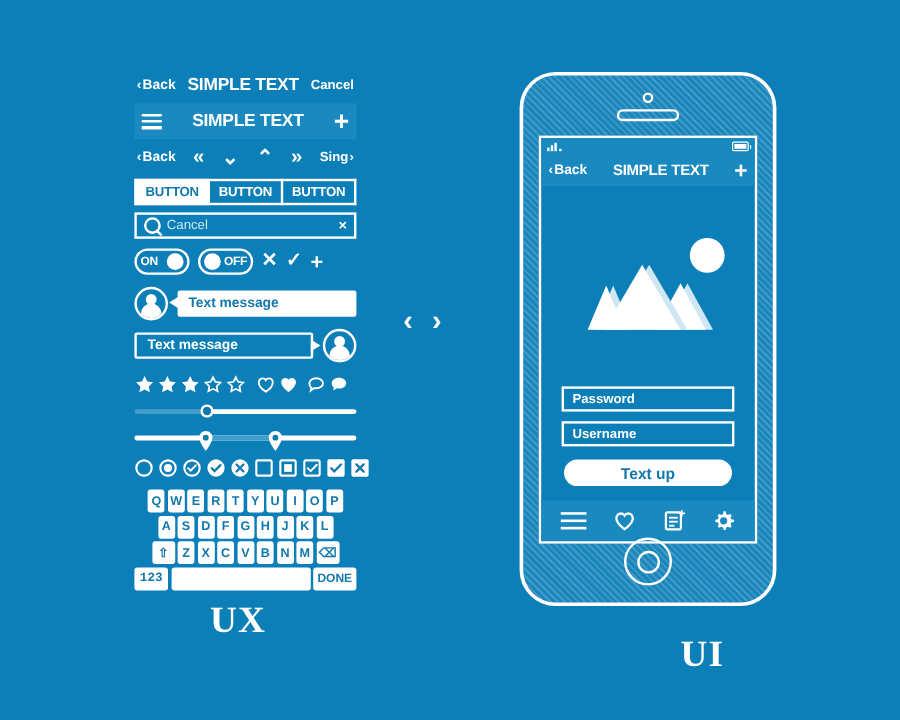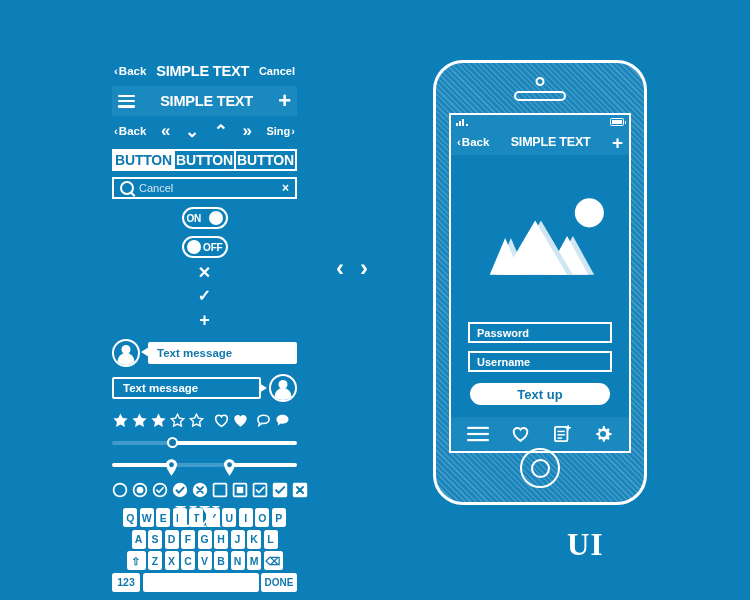--- a/index.html
+++ b/index.html
@@ -41,39 +41,39 @@
 
   .hamb{width:17px;height:13px;display:flex;flex-direction:column;justify-content:space-between;}
   .hamb i{display:block;height:2.6px;background:#fff;border-radius:1px;}
   .plus-ico{color:#fff;font-size:22px;font-weight:bold;line-height:1;}
 
   
   .seg{display:flex;margin-top:6px;height:22px;}
   .seg .b{
     flex:1;border:2px solid #fff;box-sizing:border-box;
     display:flex;align-items:center;justify-content:center;
-    font-size:14px;font-weight:bold;letter-spacing:-0.2px;
+    font-size:11px;font-weight:bold;letter-spacing:-0.2px;
   }
   .seg .b:not(:first-child){border-left:0;}
   .seg .b.on{background:#fff;color:#1178ad;}
   .seg .b.off{color:#fff;}
 
   
   .search{
     margin-top:6px;height:22px;border:2px solid #fff;box-sizing:border-box;
     display:flex;align-items:center;padding:0 6px;gap:5px;
   }
   .search .ph{color:#cfe6f3;font-size:11px;flex:1;}
   .search .x{color:#fff;font-size:12px;font-weight:bold;}
   .mag{width:10px;height:10px;border:2px solid #fff;border-radius:50%;position:relative;flex:none;}
   .mag:after{content:"";position:absolute;width:2px;height:5px;background:#fff;
     right:-2px;bottom:-4px;transform:rotate(-45deg);}
 
   
-  .tg-row{display:flex;align-items:center;gap:7px;margin-top:8px;flex-direction:column;}
+  .tg-row{display:flex;align-items:center;gap:7px;margin-top:8px;}
   .tog{
     width:46px;height:22px;border-radius:11px;border:2px solid #fff;box-sizing:border-box;
     display:flex;align-items:center;padding:0 3px;
   }
   .tog.on{justify-content:space-between;}
   .tog.off{justify-content:space-between;flex-direction:row;}
   .tog .lab{font-size:10px;font-weight:bold;color:#fff;letter-spacing:-0.2px;}
   .tog .knob{width:14px;height:14px;border-radius:50%;background:#fff;flex:none;}
   .ico-x{color:#fff;font-size:16px;font-weight:bold;line-height:1;}
   .ico-ck{color:#fff;font-size:16px;font-weight:bold;line-height:1;}
@@ -132,21 +132,21 @@
   .kb{margin-top:10px;}
   .kb .kr{display:flex;justify-content:center;gap:2.5px;margin-bottom:2.5px;}
   .key{
     background:#fff;color:#1178ad;border-radius:2.5px;
     height:19px;min-width:14px;
     display:flex;align-items:center;justify-content:center;
     font-size:10.5px;font-weight:bold;
   }
   .key.wide{min-width:19px;}
   .key.space{flex:1;}
-  .key.num{min-width:28px;}
+  .key.num{min-width:28px;font-family:Liberation Mono, monospace;}
   .key.done{min-width:36px;font-size:10px;}
 
   
   .cap{
     position:absolute;color:#fff;font-family:"Liberation Serif",serif;
     font-weight:bold;font-size:31px;letter-spacing:1px;
   }
 
   
   .arrows{position:absolute;left:336px;top:256px;display:flex;gap:16px;}

